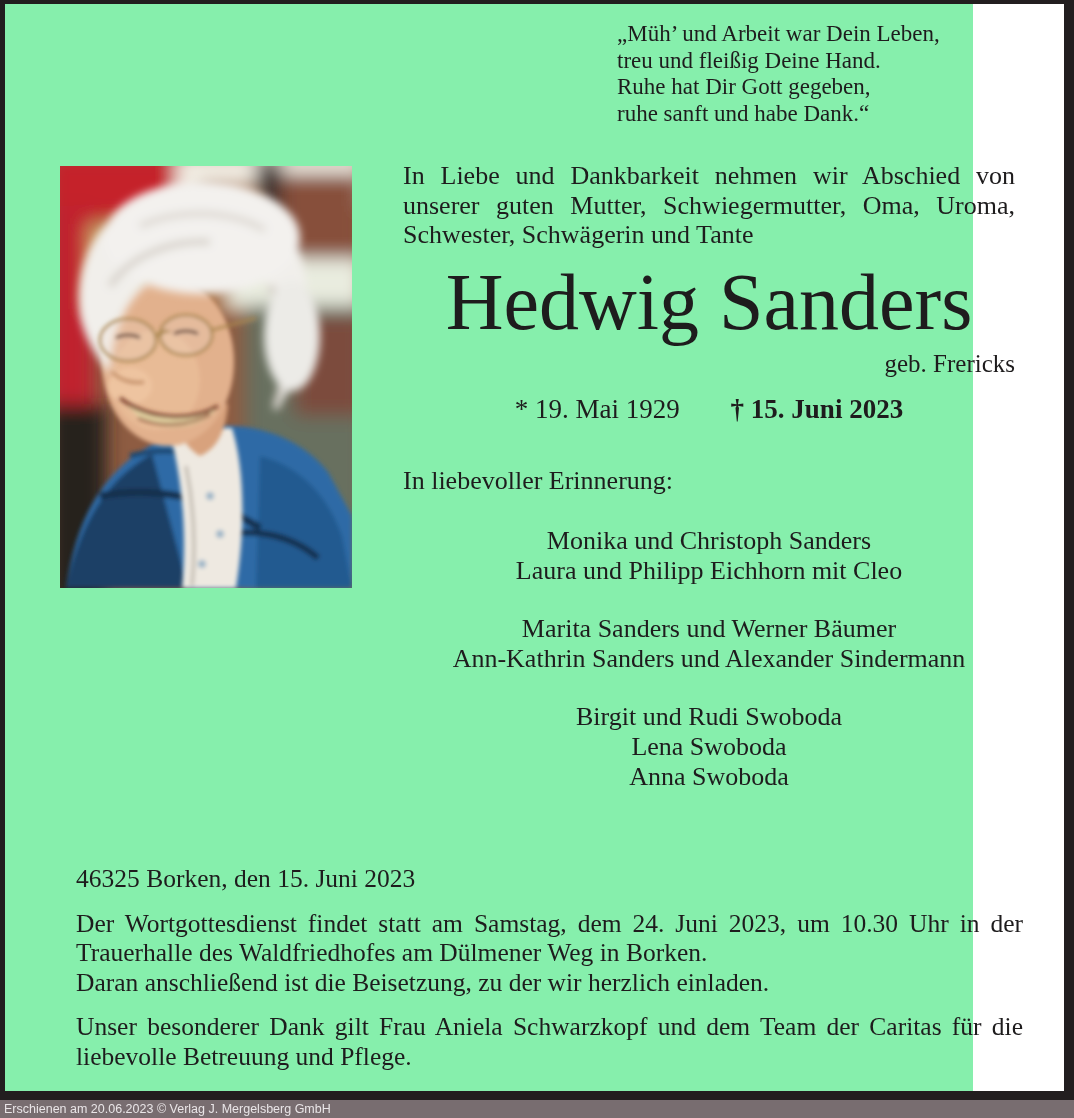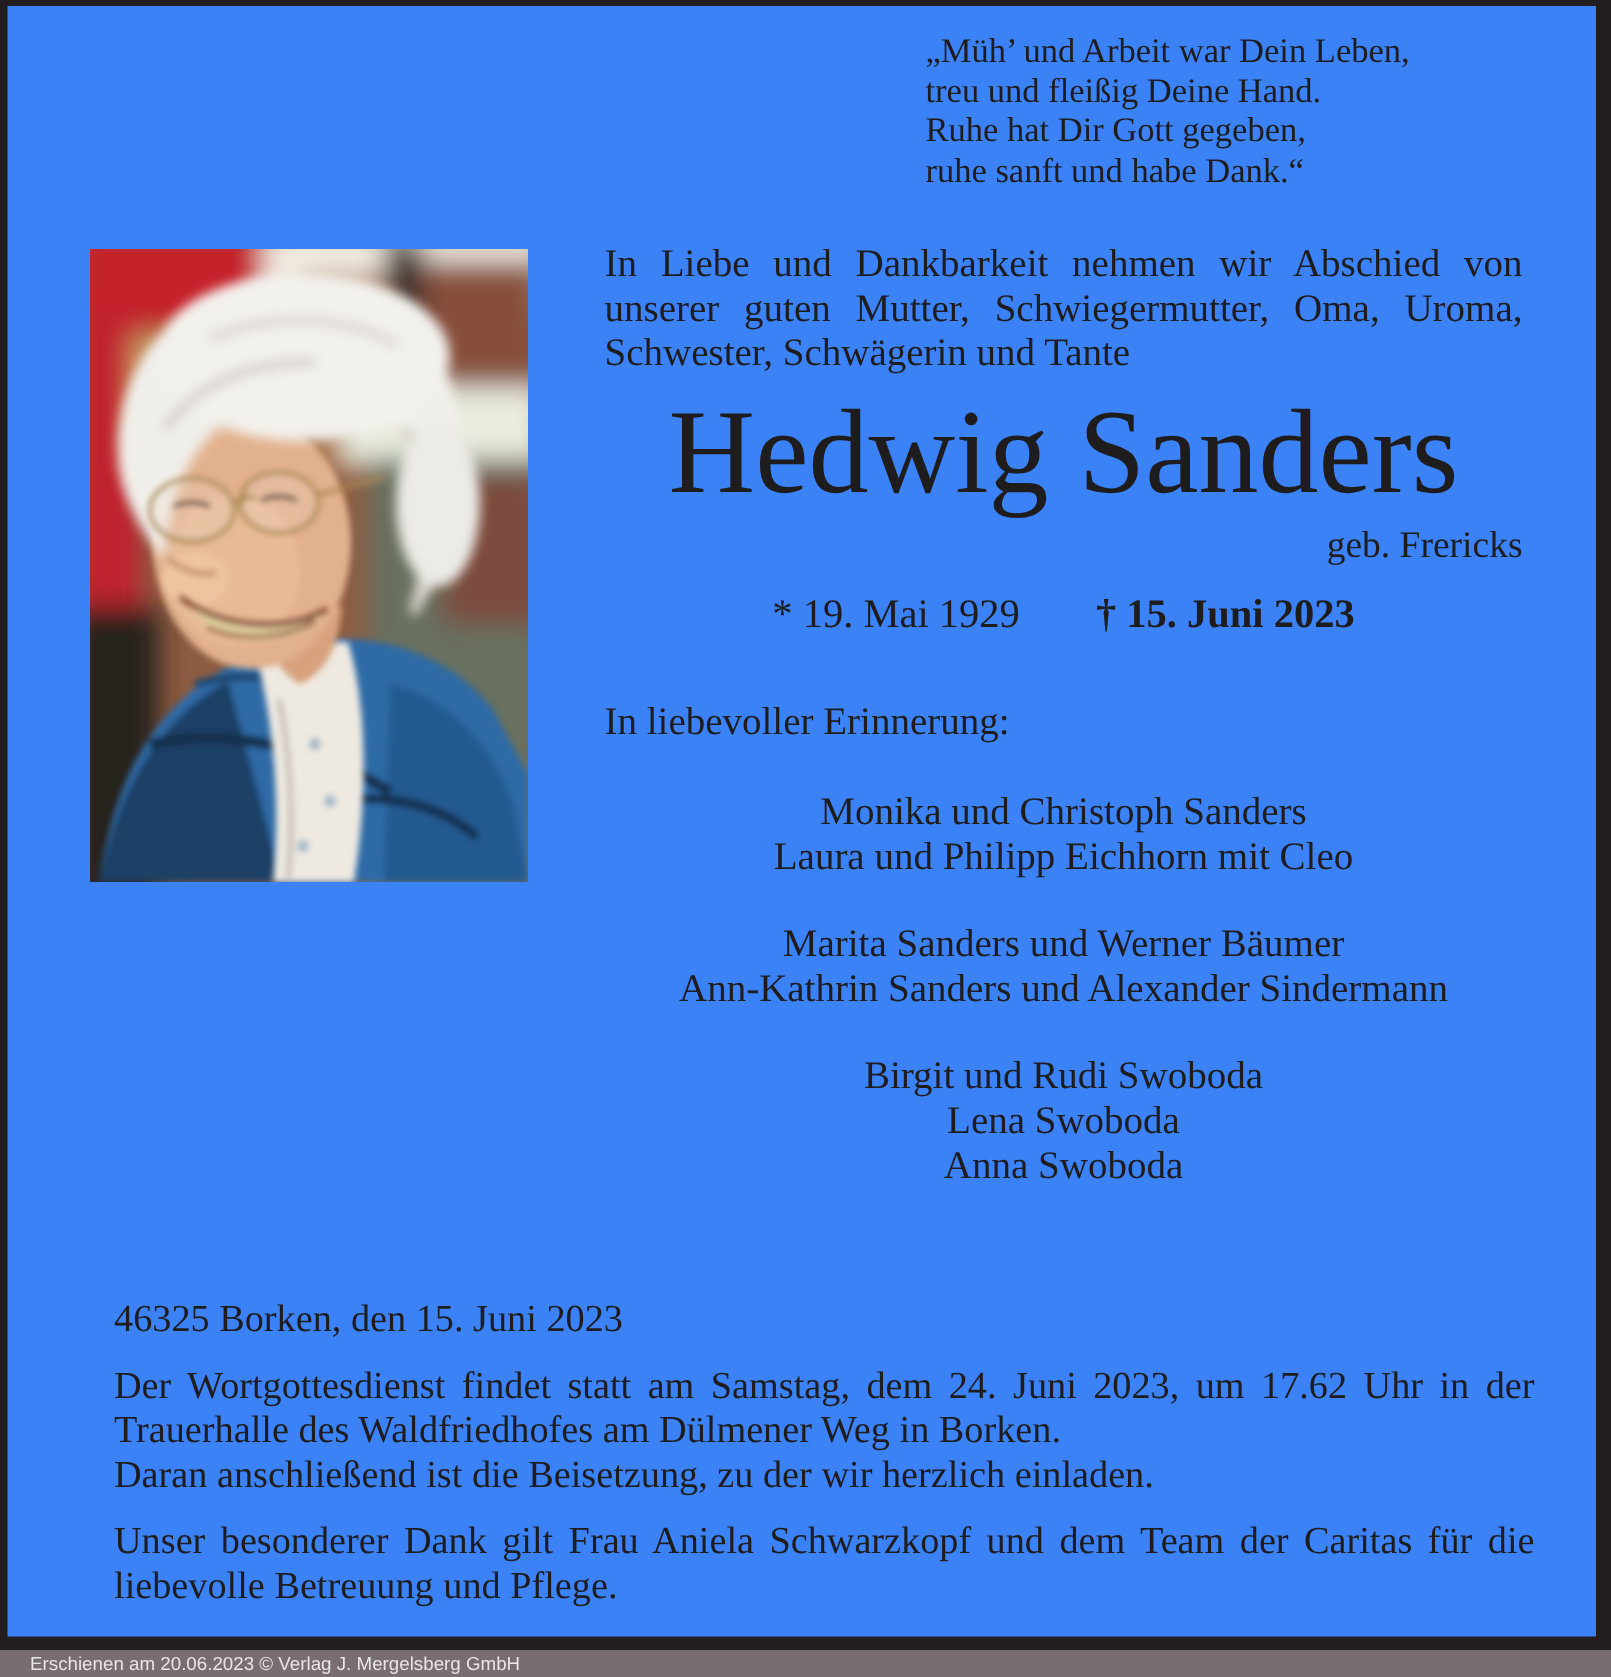--- a/index.html
+++ b/index.html
@@ -3,21 +3,21 @@
 <meta charset="utf-8">
 <style>
   html, body { margin: 0; padding: 0; }
   body {
     width: 1074px; height: 1118px;
     background: #ffffff;
     font-family: "Liberation Serif", "DejaVu Serif", serif;
     color: #1e1c1d;
     overflow: hidden;
   }
-  .page { position: relative; width: 1064px; height: 1118px; background: #3b82f6; }
+  .page { position: relative; width: 973px; height: 1118px; background: #86efac; }
 
   
   .doc-frame {
     position: absolute; left: 0; top: 0;
     width: 1074px; height: 1100px;
     box-sizing: border-box;
     border: 4px solid #221e1f;
     border-left-width: 5px;
     border-right-width: 10px;
     border-bottom-width: 9px;
@@ -83,21 +83,21 @@
 
   .footer-bar {
     position: absolute; left: 0; top: 1100px;
     width: 1074px; height: 18px;
     background: #786d70;
   }
   .footer-bar .pub-note {
     font-family: "Liberation Sans", "DejaVu Sans", sans-serif;
     font-size: 12.5px; line-height: 18px;
     color: #e9e5e7;
-    padding-left: 20px;
+    padding-left: 4px;
     white-space: nowrap;
   }
 </style>
 </head>
 <body>
 
 <div class="page">
 
   <div class="doc-frame"></div>
 
@@ -210,21 +210,21 @@
     </div>
     <div class="mourner-group">
       <div>Birgit und Rudi Swoboda</div>
       <div>Lena Swoboda</div>
       <div>Anna Swoboda</div>
     </div>
   </div>
 
   <div class="bottom-text">
     <p class="gap">46325 Borken, den 15. Juni 2023</p>
-    <p class="just">Der Wortgottesdienst findet statt am Samstag, dem 24. Juni 2023, um 17.62 Uhr in der Trauerhalle des Waldfriedhofes am Dülmener Weg in Borken.</p>
+    <p class="just">Der Wortgottesdienst findet statt am Samstag, dem 24. Juni 2023, um 10.30 Uhr in der Trauerhalle des Waldfriedhofes am Dülmener Weg in Borken.</p>
     <p class="gap">Daran anschließend ist die Beisetzung, zu der wir herzlich einladen.</p>
     <p class="just">Unser besonderer Dank gilt Frau Aniela Schwarzkopf und dem Team der Caritas für die liebevolle Betreuung und Pflege.</p>
   </div>
 
   <div class="footer-bar">
     <div class="pub-note">Erschienen am 20.06.2023 © Verlag J. Mergelsberg GmbH</div>
   </div>
 
 </div>
 

